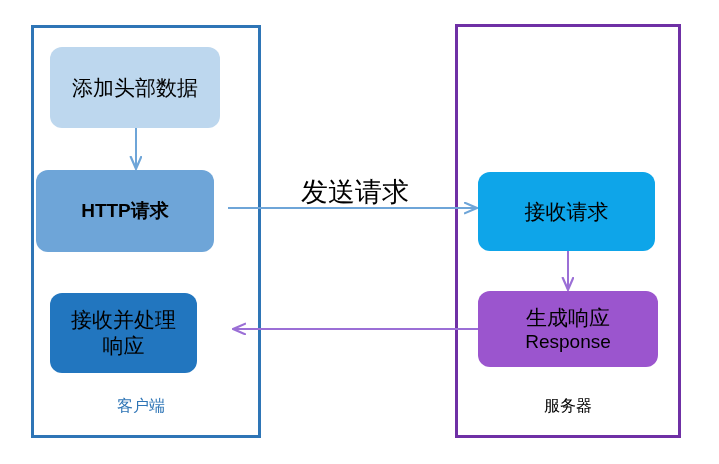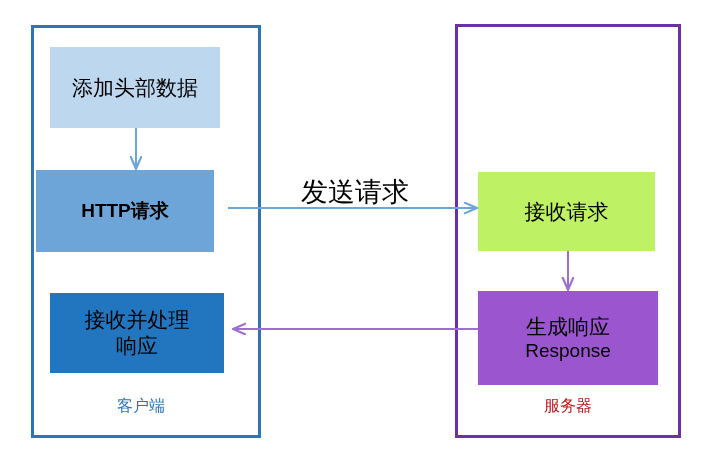--- a/index.html
+++ b/index.html
@@ -45,20 +45,21 @@
   
   .proc-box {
     position: absolute;
     box-sizing: border-box;
     display: flex;
     align-items: center;
     justify-content: center;
     text-align: center;
     line-height: 1.22;
     color: #000000;
+    border-radius: 12px;
   }
   .proc-inner {
     width: 100%;
     padding: 0 4px;
     box-sizing: border-box;
   }
 
   #box-add-header {
     left: 50px;
     top: 47px;
@@ -72,38 +73,38 @@
     top: 170px;
     width: 178px;
     height: 82px;
     background: #6EA5D8;
     font-size: 19px;
     font-weight: bold;
   }
   #box-handle-response {
     left: 50px;
     top: 293px;
-    width: 174px;
+    width: 147px;
     height: 80px;
     background: #2276BF;
     font-size: 21px;
   }
   #box-receive-request {
     left: 478px;
     top: 172px;
     width: 177px;
     height: 79px;
-    background: #bef264;
+    background: #0ea5e9;
     font-size: 21px;
   }
   #box-generate-response {
     left: 478px;
     top: 291px;
     width: 180px;
-    height: 94px;
+    height: 76px;
     background: #9B55CE;
     font-size: 19px;
   }
   .resp-cn { font-weight: normal; font-size: 21px; display:block; }
   .resp-en { font-weight: normal; font-size: 19px; display:block; }
 
   
   .role-label {
     position: absolute;
     font-size: 16px;
@@ -113,21 +114,21 @@
   #label-client {
     left: 51px;
     top: 396px;
     width: 180px;
     color: #2E75B6;
   }
   #label-server {
     left: 478px;
     top: 396px;
     width: 180px;
-    color: #b91c1c;
+    color: #000000;
     text-align: center;
   }
 
   
   .arrow-caption {
     position: absolute;
     font-size: 27px;
     color: #000000;
     white-space: nowrap;
     text-align: center;

